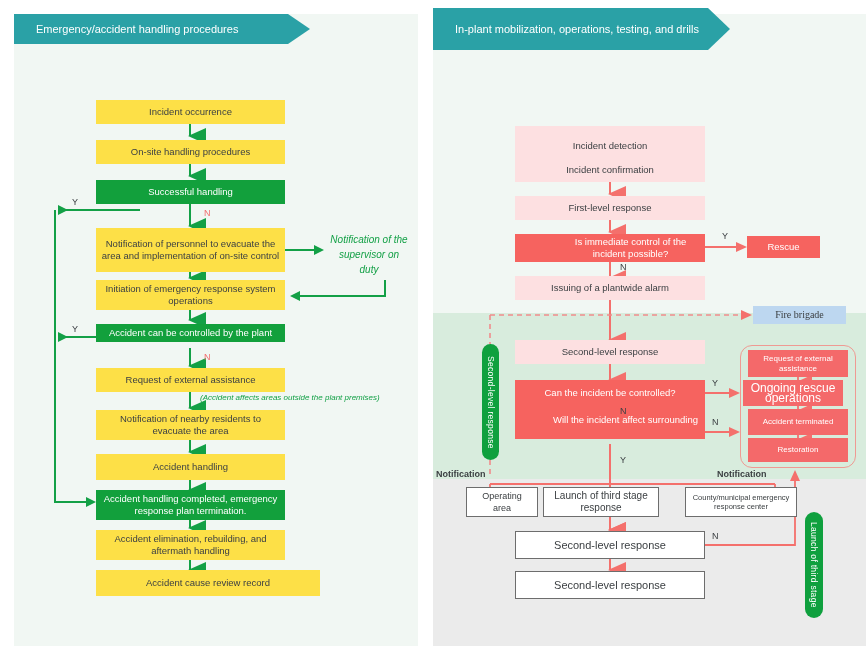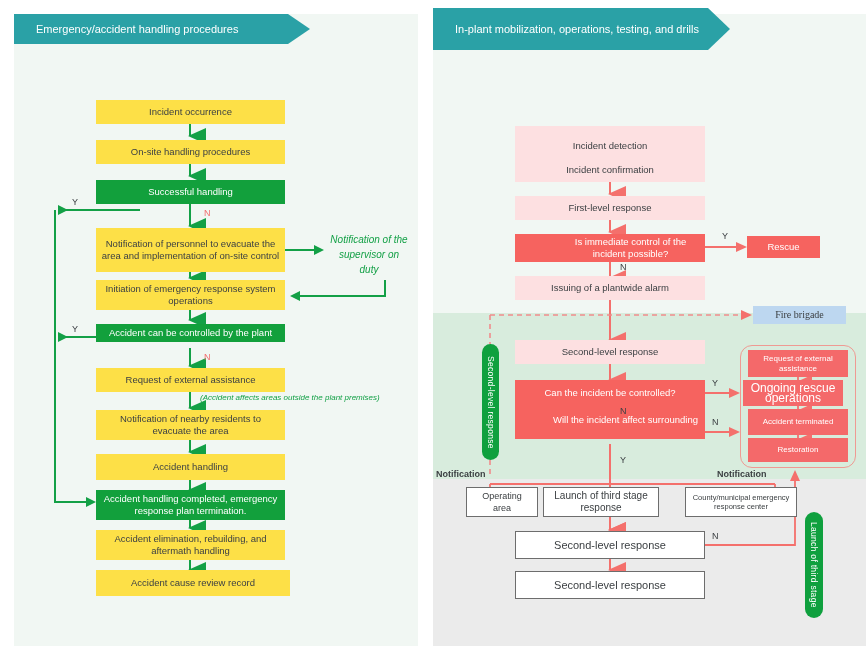--- a/index.html
+++ b/index.html
@@ -198,21 +198,21 @@
   <div class="node g-light" style="left:96px;  top:368px; width:189px; height:24px;">Request of external assistance</div>
 
   <div class="node g-light" style="left:96px;  top:410px; width:189px; height:30px;text-align:center;">Notification of nearby residents to evacuate the area</div>
 
   <div class="node g-light" style="left:96px;  top:454px; width:189px; height:26px;">Accident handling</div>
 
   <div class="node g-solid" style="left:96px;  top:490px; width:189px; height:30px;">Accident handling completed, emergency response plan termination.</div>
 
   <div class="node g-light" style="left:96px;  top:530px; width:189px; height:30px;">Accident elimination, rebuilding, and aftermath handling</div>
 
-  <div class="node g-light" style="left:96px;  top:570px; width:194px; height:26px;">Accident cause review record</div>
+  <div class="node g-light" style="left:96px;  top:570px; width:224px; height:26px;">Accident cause review record</div>
 
   <div class="lbl lbl-y" style="left:72px; top:197px;">Y</div>
   <div class="lbl lbl-n-red" style="left:204px; top:208px;">N</div>
   <div class="lbl lbl-y" style="left:72px; top:324px;">Y</div>
   <div class="lbl lbl-n-red" style="left:204px; top:352px;">N</div>
 
   <div class="lbl lbl-green lbl-multi" style="left:330px; top:232px; width:78px; text-align:center; line-height:15px; font-size:10px;">Notification of the supervisor on duty</div>
 
   <div class="lbl lbl-green" style="left:200px; top:392px; font-size:8px;">(Accident affects areas outside the plant premises)</div>
 

